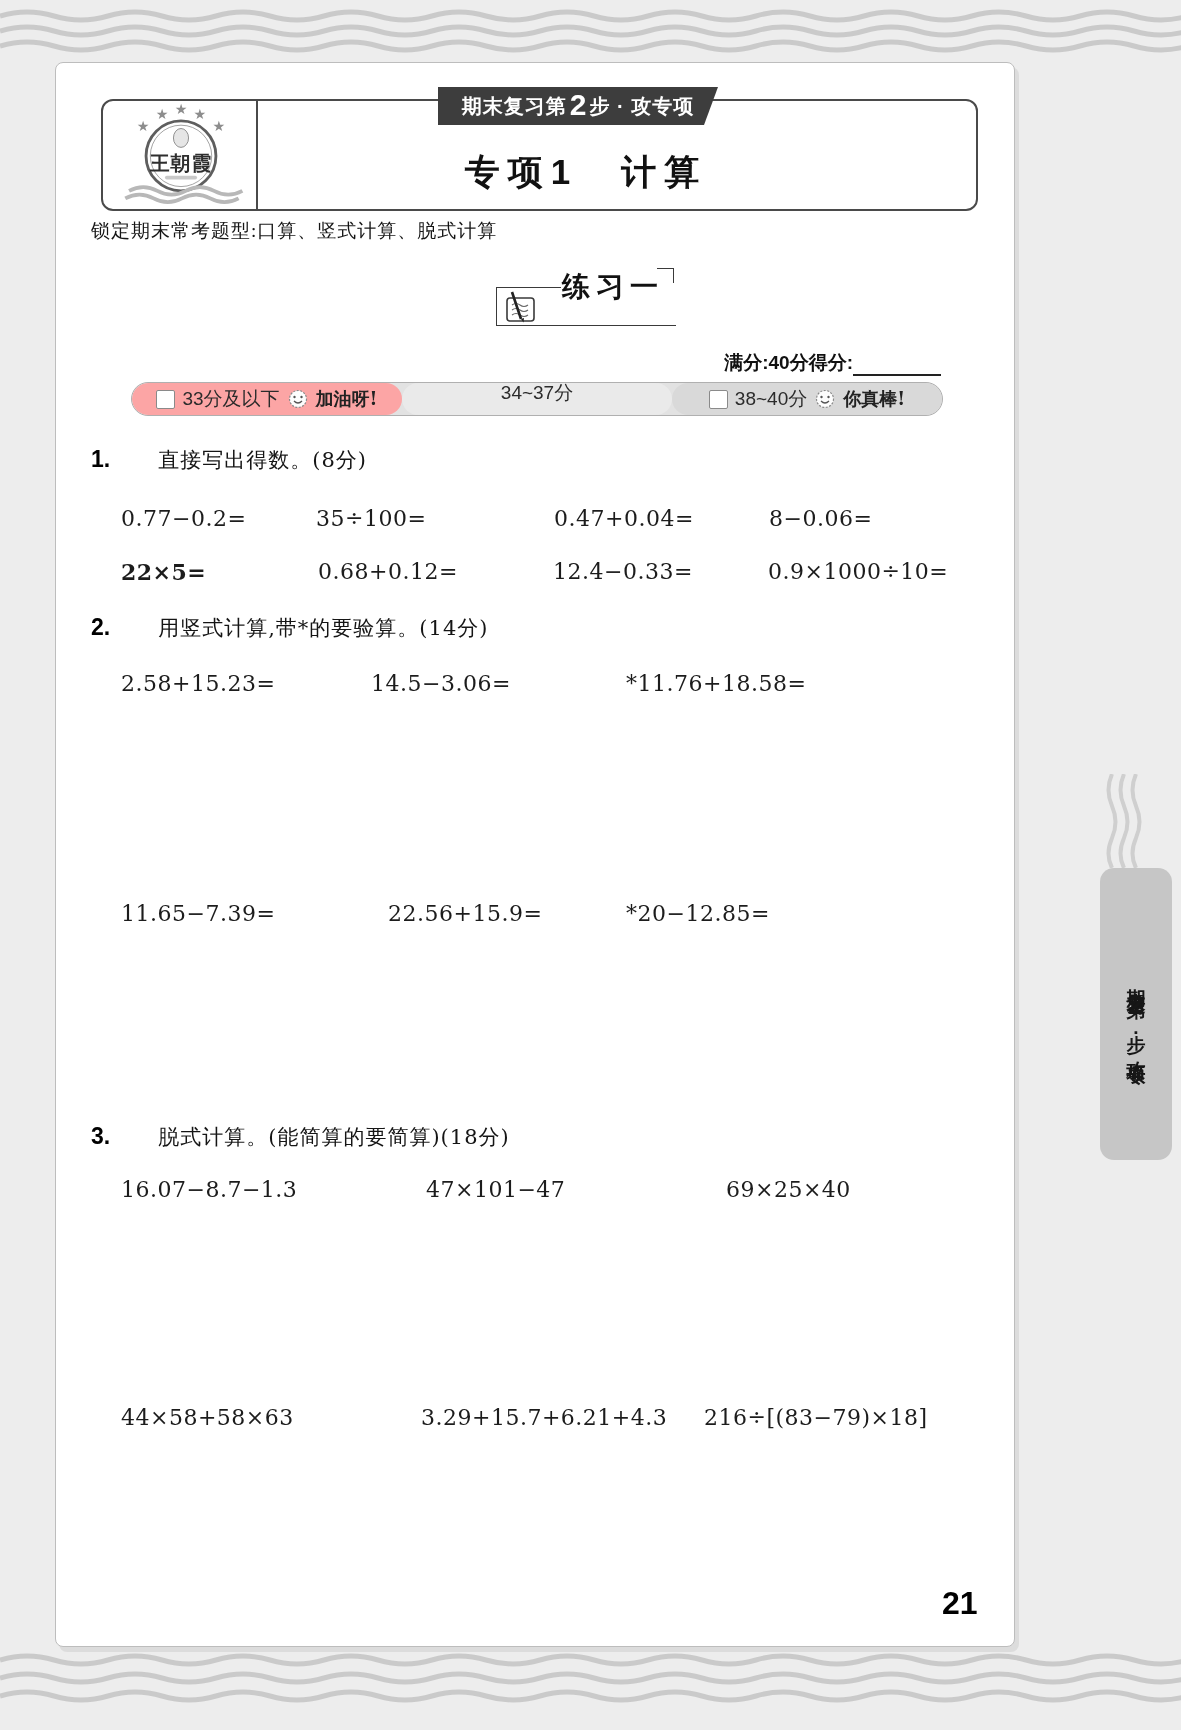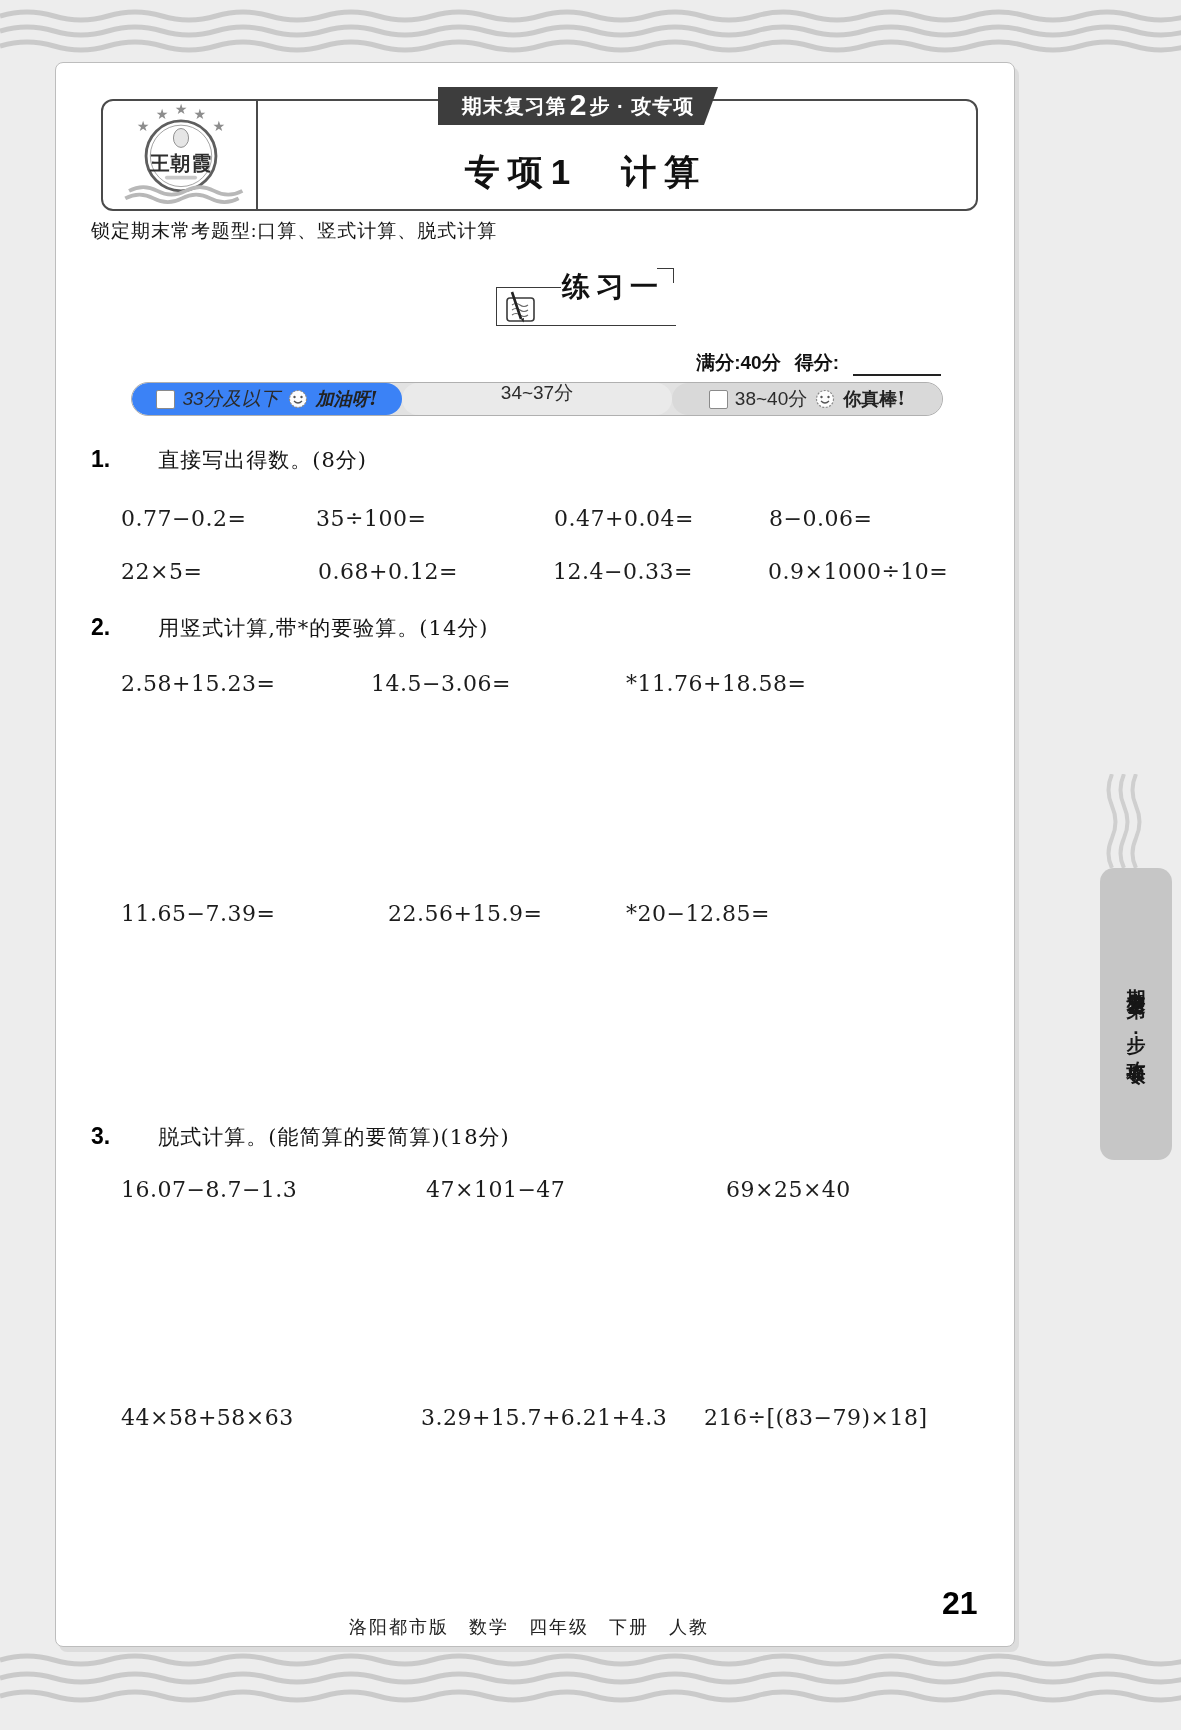--- a/index.html
+++ b/index.html
@@ -54,32 +54,32 @@
     border-top:1.5px solid #3a3a3a;}
   .ex-bracket{position:absolute;left:601px;top:205px;width:16px;height:14px;
     border-top:1.5px solid #3a3a3a;border-right:1.5px solid #3a3a3a;}
   .ex-icon{position:absolute;left:446px;top:227px;}
   .ex-label{position:absolute;left:506px;top:205px;font-size:28px;font-weight:bold;
     letter-spacing:6px;color:#111;}
 
   
   .score-line{
     position:absolute;right:73px;top:287px;font-size:19px;font-weight:bold;color:#111;
-    display:flex;align-items:flex-end;gap:14px;
+    display:flex;align-items:flex-end;
   }
   .score-blank{display:inline-block;width:88px;height:19px;border-bottom:2px solid #222;}
 
   
   .band-bar{
     position:absolute;left:75px;top:319px;width:810px;height:32px;
     background:#e2e2e2;border:1px solid #b0b0b0;border-radius:17px;
     display:flex;overflow:hidden;
   }
   .band{flex:1;display:flex;align-items:center;justify-content:center;gap:7px;border-radius:16px;}
-  .band1{background:#3b82f6;font-style:italic;}
+  .band1{background:#fca5a5;}
   .band2{background:#eaeaea;flex-direction:column;}
   .band3{background:#d9d9d9;}
   .checkbox{width:17px;height:17px;background:#fff;border:1.5px solid #8a8a8a;border-radius:2px;flex:0 0 auto;}
   .band-range{font-size:19px;color:#2b2b2b;}
   .band-comment{font-size:18px;font-weight:bold;color:#222;font-family:"DejaVu Serif",serif;}
 
   
   .q-head{position:absolute;left:35px;display:flex;gap:8px;align-items:baseline;}
   .q-num{font-size:23px;font-weight:bold;color:#000;}
   .q-title{font-size:21px;color:#151515;font-family:"DejaVu Serif",serif;letter-spacing:1px;margin-left:40px;}
@@ -222,21 +222,21 @@
   </div>
 
   <div class="q-head" style="top:383px;">
     <span class="q-num">1.</span>
     <span class="q-title">直接写出得数。(8分)</span>
   </div>
   <span class="math" style="left:65px;top:443px;">0.77−0.2=</span>
   <span class="math" style="left:260px;top:443px;">35÷100=</span>
   <span class="math" style="left:498px;top:443px;">0.47+0.04=</span>
   <span class="math" style="left:713px;top:443px;">8−0.06=</span>
-  <span class="math" style="left:65px;top:496px;">22×5=</span>
+  <span class="math" style="left:65px;top:496px;font-weight:bold;">22×5=</span>
   <span class="math" style="left:262px;top:496px;">0.68+0.12=</span>
   <span class="math" style="left:497px;top:496px;">12.4−0.33=</span>
   <span class="math" style="left:712px;top:496px;">0.9×1000÷10=</span>
 
   <div class="q-head" style="top:551px;">
     <span class="q-num">2.</span>
     <span class="q-title">用竖式计算,带*的要验算。(14分)</span>
   </div>
   <span class="math" style="left:65px;top:608px;">2.58+15.23=</span>
   <span class="math" style="left:315px;top:608px;">14.5−3.06=</span>
@@ -249,21 +249,20 @@
     <span class="q-num">3.</span>
     <span class="q-title">脱式计算。(能简算的要简算)(18分)</span>
   </div>
   <span class="math" style="left:65px;top:1114px;">16.07−8.7−1.3</span>
   <span class="math" style="left:370px;top:1114px;">47×101−47</span>
   <span class="math" style="left:670px;top:1114px;">69×25×40</span>
   <span class="math" style="left:65px;top:1342px;">44×58+58×63</span>
   <span class="math" style="left:365px;top:1342px;">3.29+15.7+6.21+4.3</span>
   <span class="math" style="left:648px;top:1342px;">216÷[(83−79)×18]</span>
 
-  <div class="footer-info">洛阳都市版　数学　四年级　下册　人教</div>
   <div class="page-number">21</div>
 </div>
 
 <svg class="abs decor" style="left:1102px;top:774px;" width="44" height="94" viewBox="0 0 44 94">
   <g fill="none" stroke="#cfcfcf" stroke-width="4">
     <path d="M10 0 Q 3 16 10 32 T 10 64 T 10 94"></path>
     <path d="M22 0 Q 15 16 22 32 T 22 64 T 22 94"></path>
     <path d="M34 0 Q 27 16 34 32 T 34 64 T 34 94"></path>
   </g>
 </svg>

